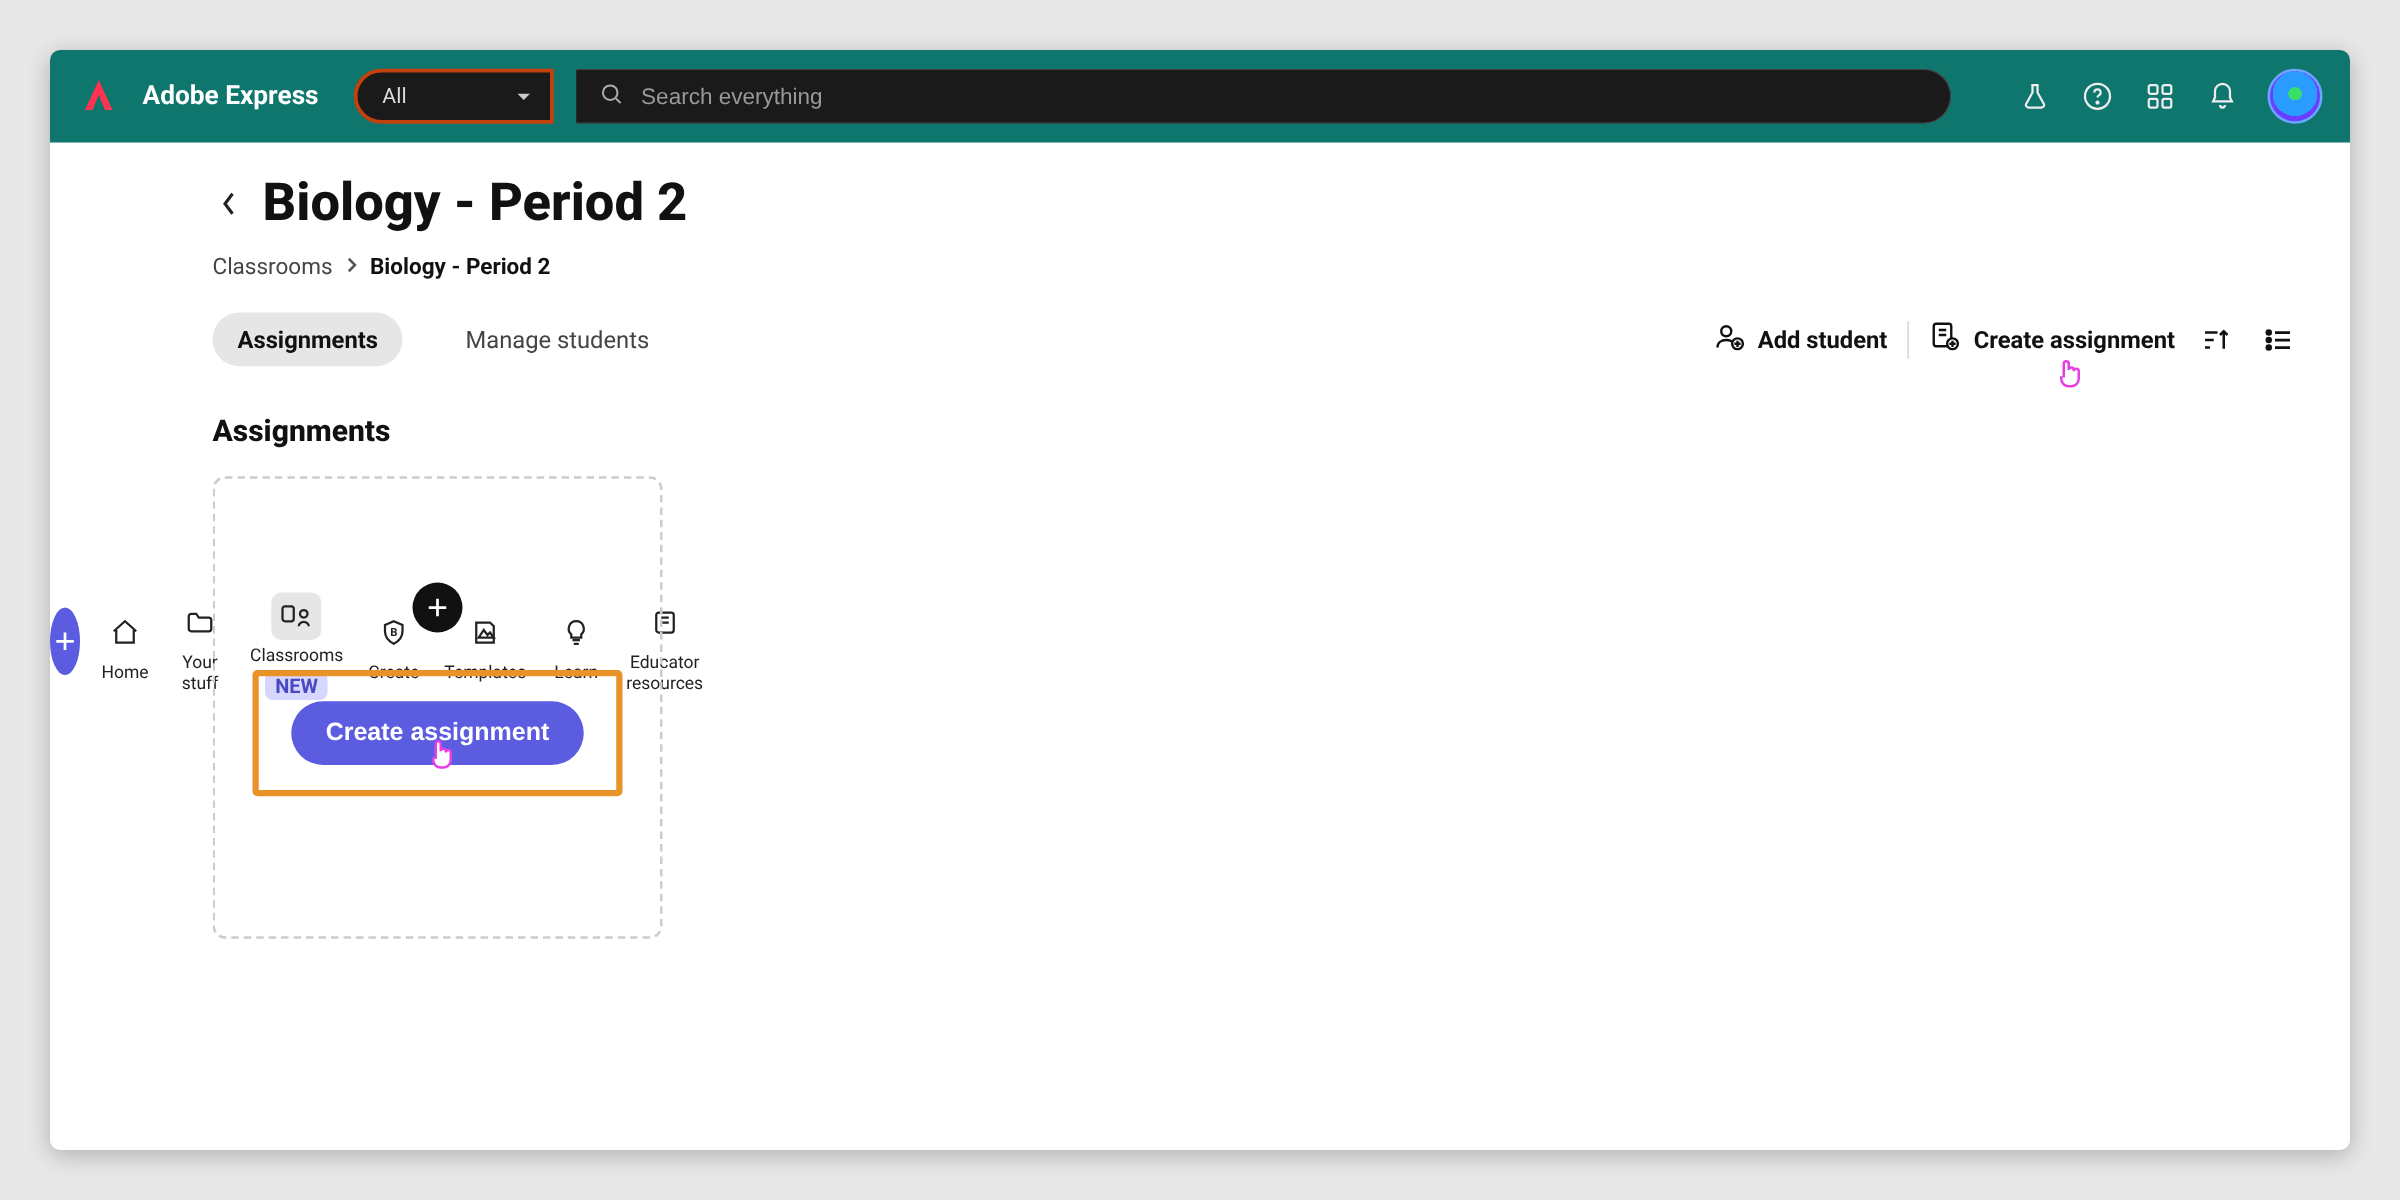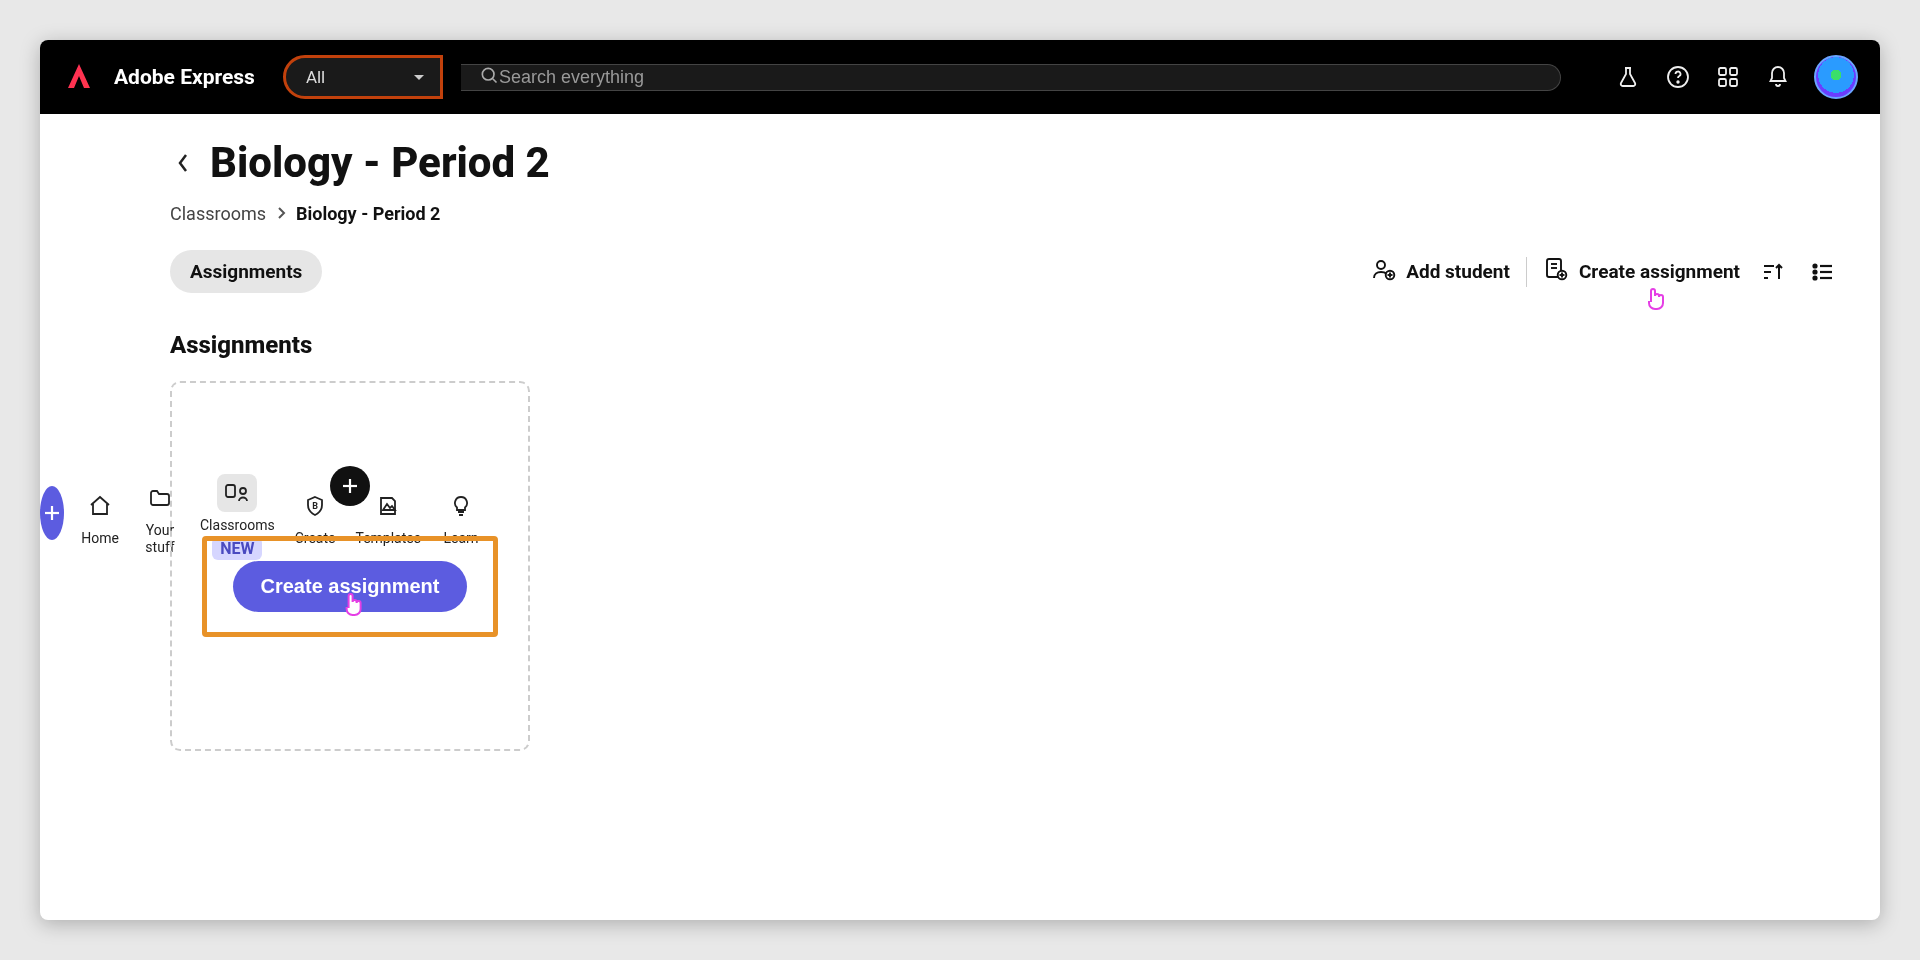--- a/index.html
+++ b/index.html
@@ -14,21 +14,21 @@
     width: 100%;
     height: 100%;
     background: #fff;
     border-radius: 8px;
     overflow: hidden;
     box-shadow: 0 4px 20px rgba(0,0,0,0.25);
     display: flex;
     flex-direction: column;
   }
   .topbar {
-    background: #000000;
+    background: #0f766e;
     color: #fff;
     height: 74px;
     display: flex;
     align-items: center;
     padding: 0 22px;
     gap: 18px;
   }
   .logo {
     width: 34px;
     height: 34px;
@@ -65,24 +65,25 @@
     border: 5px solid transparent;
     border-top-color: #ccc;
     margin-top: 3px;
   }
   .search-wrap {
     flex: 1;
     background: #1a1a1a;
     border: 1px solid #444;
     border-left: none;
     border-radius: 0 30px 30px 0;
-    height: 27px;
+    height: 44px;
     display: flex;
     align-items: center;
     padding: 0 18px;
+    gap: 14px;
     max-width: 1100px;
     justify-content: space-between;
   }
   .search-wrap input {
     background: transparent;
     border: none;
     outline: none;
     color: #eee;
     font-size: 18px;
     flex: 1;
@@ -447,20 +448,30 @@
 
       <div class="nav-item">
         <div class="nav-icon-wrap">
           <svg width="24" height="24" viewBox="0 0 24 24" fill="none" stroke="#222" stroke-width="1.8">
             <path d="M9 18h6M10 21h4M12 3a6 6 0 0 0-4 10.5V16h8v-2.5A6 6 0 0 0 12 3z"></path>
           </svg>
         </div>
         <div class="nav-label">Learn</div>
       </div>
 
+      <div class="nav-item">
+        <div class="nav-icon-wrap">
+          <svg width="24" height="24" viewBox="0 0 24 24" fill="none" stroke="#222" stroke-width="1.8">
+            <rect x="5" y="4" width="14" height="16" rx="2"></rect>
+              <line x1="9" y1="8" x2="15" y2="8"></line>
+              <line x1="9" y1="12" x2="15" y2="12"></line>
+          </svg>
+        </div>
+        <div class="nav-label">Educator resources</div>
+      </div>
     </div>
 
     <div class="main">
 
       <div class="title-row">
         <div class="back-chevron">
           <svg width="14" height="22" viewBox="0 0 14 22" fill="none" stroke="#222" stroke-width="2.5">
             <polyline points="10,3 4,11 10,19"></polyline>
           </svg>
         </div>
@@ -473,20 +484,21 @@
           <svg width="10" height="14" viewBox="0 0 10 14" fill="none" stroke="#555" stroke-width="2">
               <polyline points="3,2 8,7 3,12"></polyline>
             </svg>
         </span>
         <span class="crumb-current">Biology - Period 2</span>
       </div>
 
       <div class="tabs-row">
         <div class="tabs">
           <div class="tab active">Assignments</div>
+          <div class="tab">Manage students</div>
         </div>
 
         <div class="tabs-actions">
           <div class="action-btn">
             <span>
               <svg width="26" height="26" viewBox="0 0 26 26" fill="none" stroke="#111" stroke-width="1.9">
                 <circle cx="11" cy="9" r="4"></circle>
                   <path d="M4 22c0-4 3-6 7-6s7 2 7 6"></path>
                 <circle cx="20" cy="19" r="4.3" fill="#fff"></circle>
                   <line x1="20" y1="16.5" x2="20" y2="21.5"></line>

